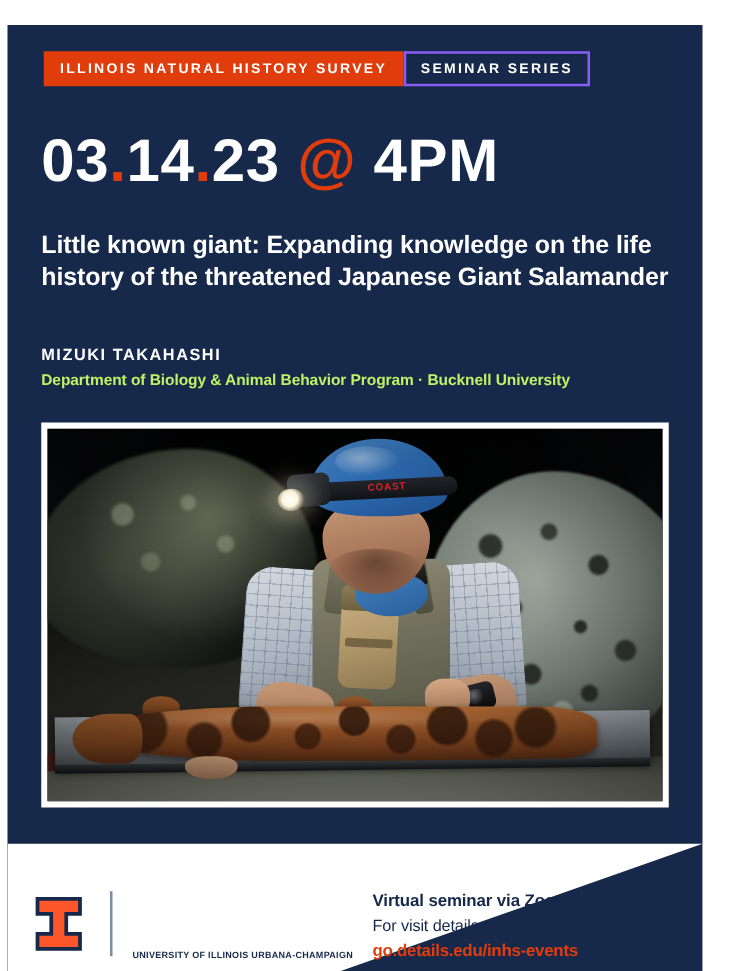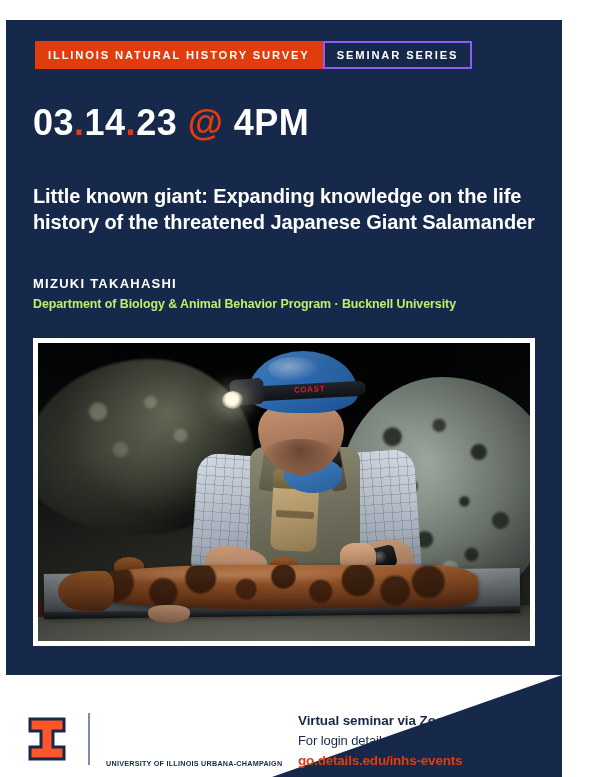--- a/index.html
+++ b/index.html
@@ -42,21 +42,21 @@
     padding:0 12px;
   }
   .banner-right span {
     color:#ffffff; font-size:11.2px; font-weight:bold;
     letter-spacing:1.85px; white-space:nowrap;
   }
 
   
   .dateline {
     position:absolute; left:27px; top:82px;
-    color:#ffffff; font-size:36px; font-weight:bold;
+    color:#ffffff; font-size:48px; font-weight:bold;
     letter-spacing:0.5px; white-space:nowrap;
   }
   .dateline .dot { color:#e03c0c; }
   .dateline .at  { color:#e03c0c; font-weight:bold; }
 
   
   .talk-title {
     position:absolute; left:27px; top:163px; width:510px;
     color:#ffffff; font-size:20px; font-weight:bold;
     line-height:1.30; letter-spacing:-0.1px;
@@ -455,18 +455,18 @@
       <div class="block-i">
         <svg viewBox="0 0 38 44" width="38" height="44" aria-hidden="true">
           <path d="M2 2 H36 V14 H25 V30 H36 V42 H2 V30 H13 V14 H2 Z" fill="#ff552a" stroke="#16294b" stroke-width="3"></path>
         </svg>
       </div>
       <div class="i-divider"></div>
 
       <div class="pri-sub">UNIVERSITY OF ILLINOIS URBANA-CHAMPAIGN</div>
 
       <div class="zoom-title">Virtual seminar via Zoom</div>
-      <div class="zoom-sub">For login details, login:</div>
+      <div class="zoom-sub">For visit details, visit:</div>
       <div class="zoom-link">go.details.edu/inhs-events</div>
     </div>
 
   </div>
 </div>
 
 </body></html>

